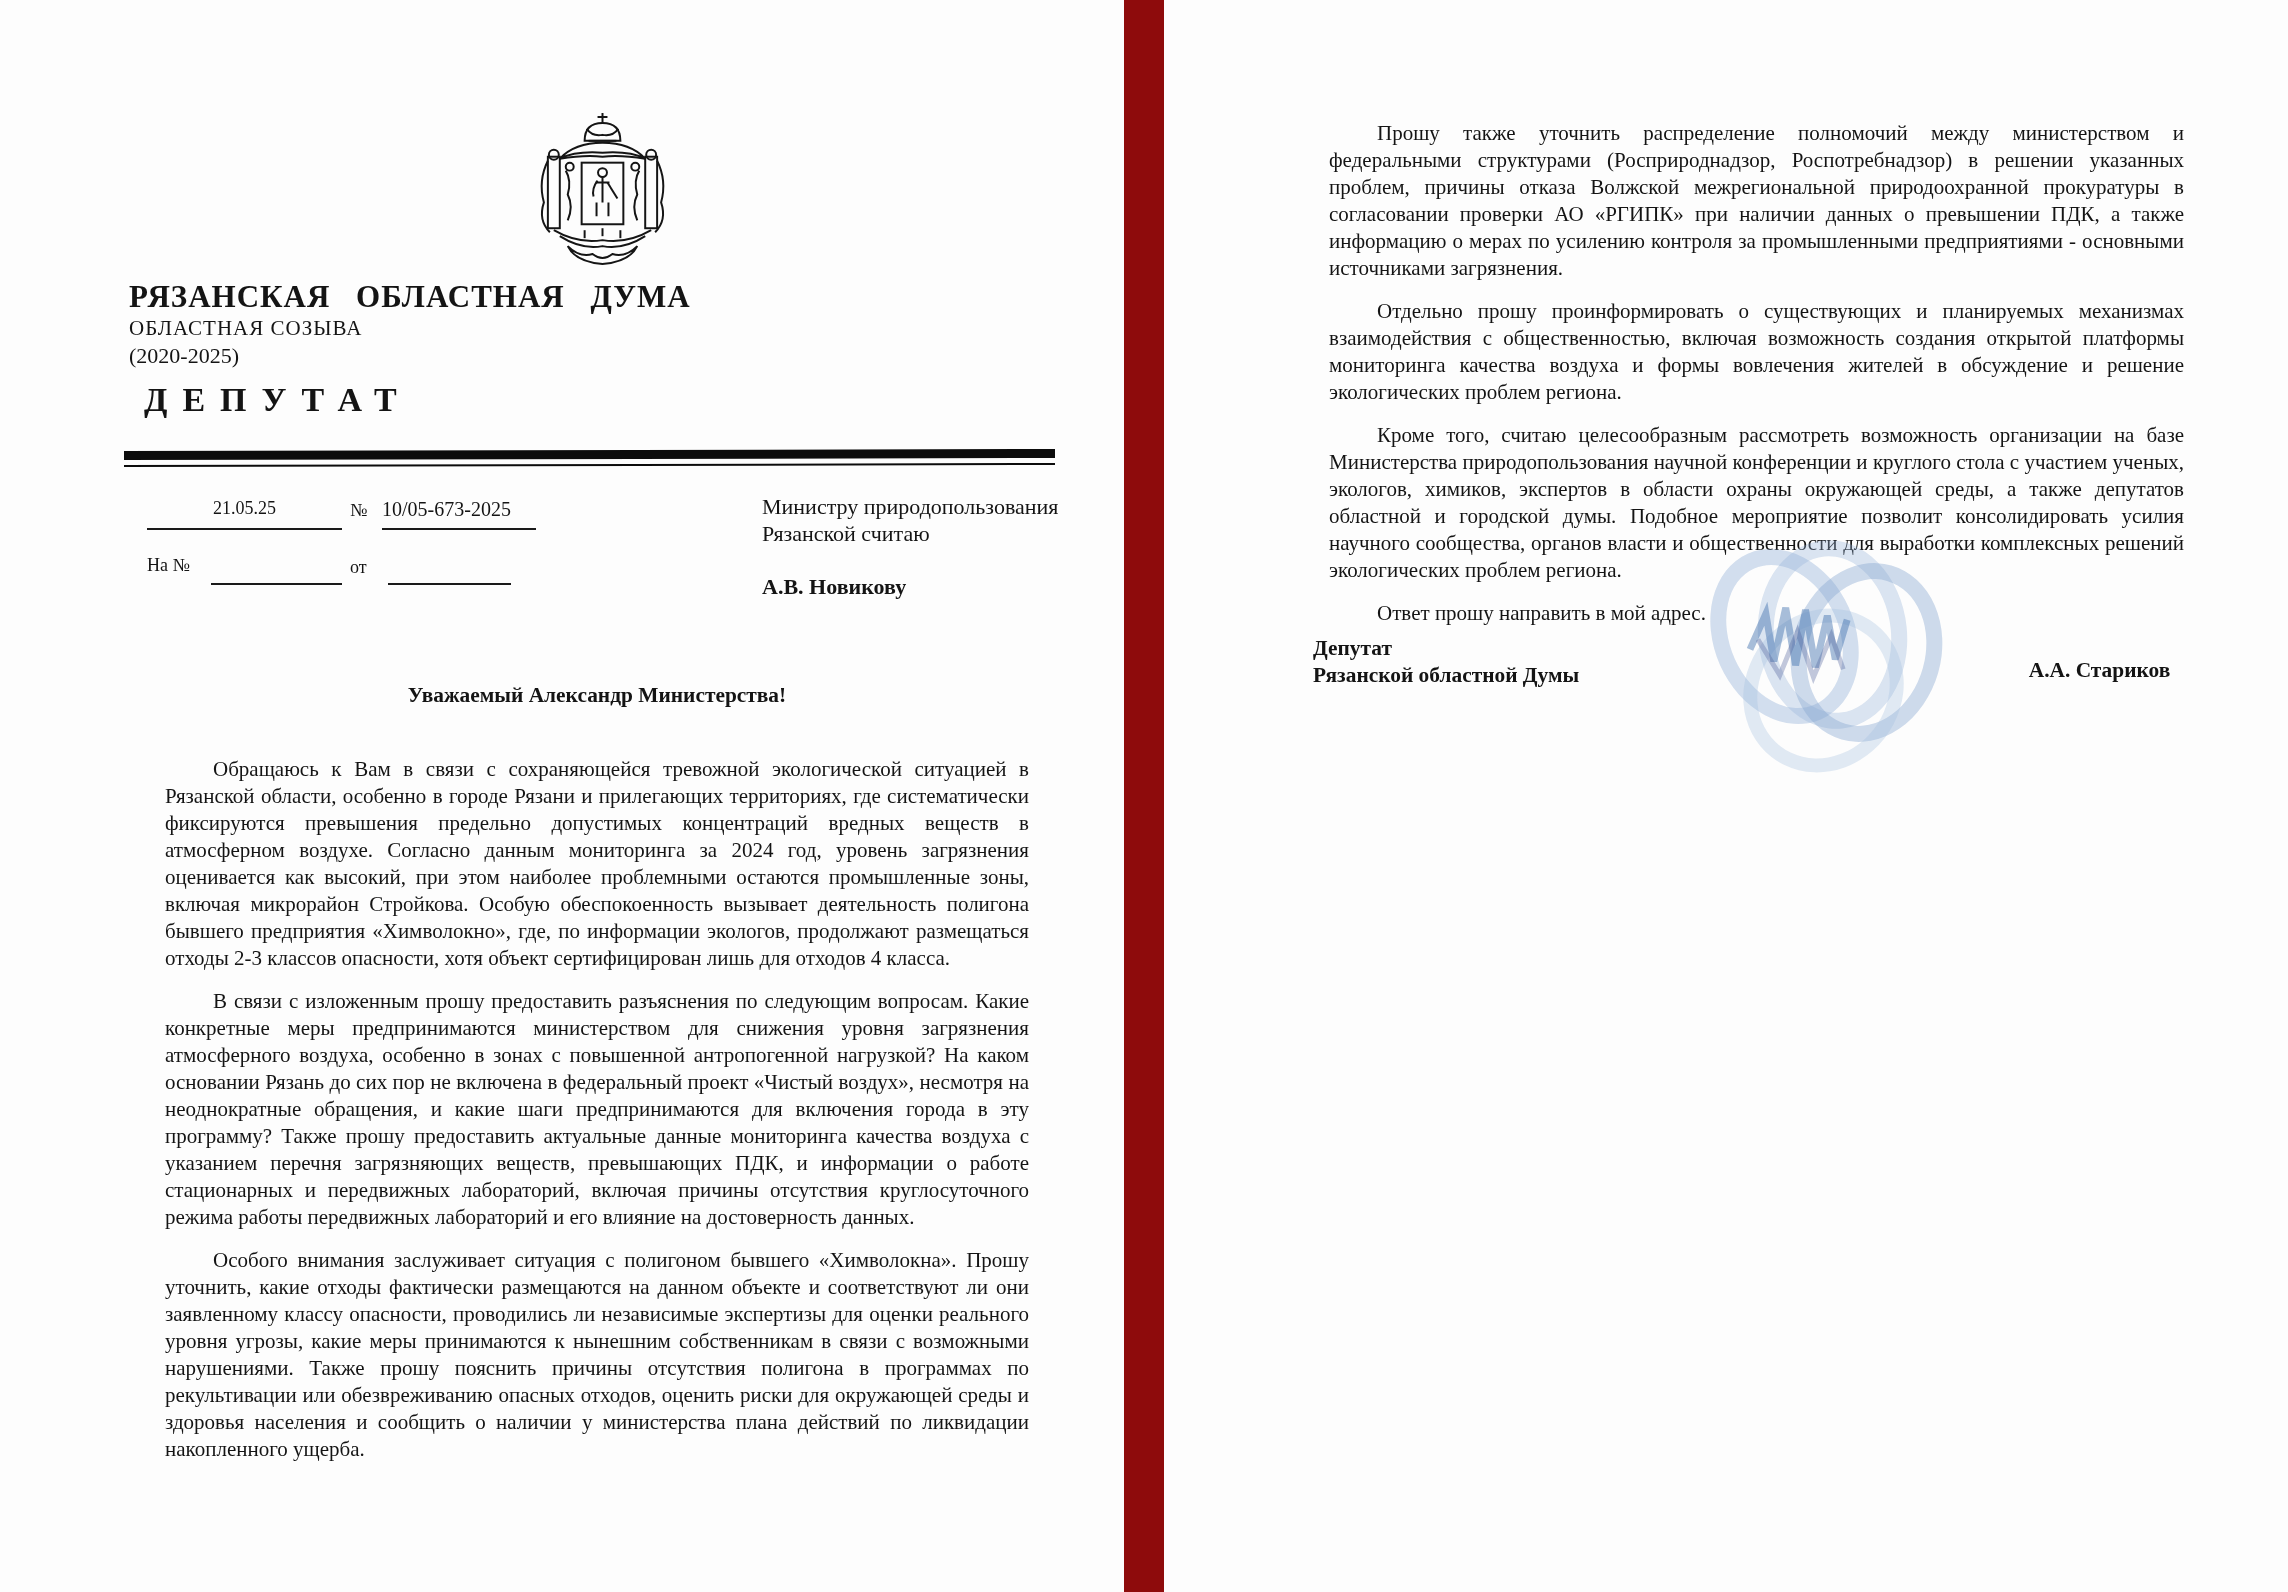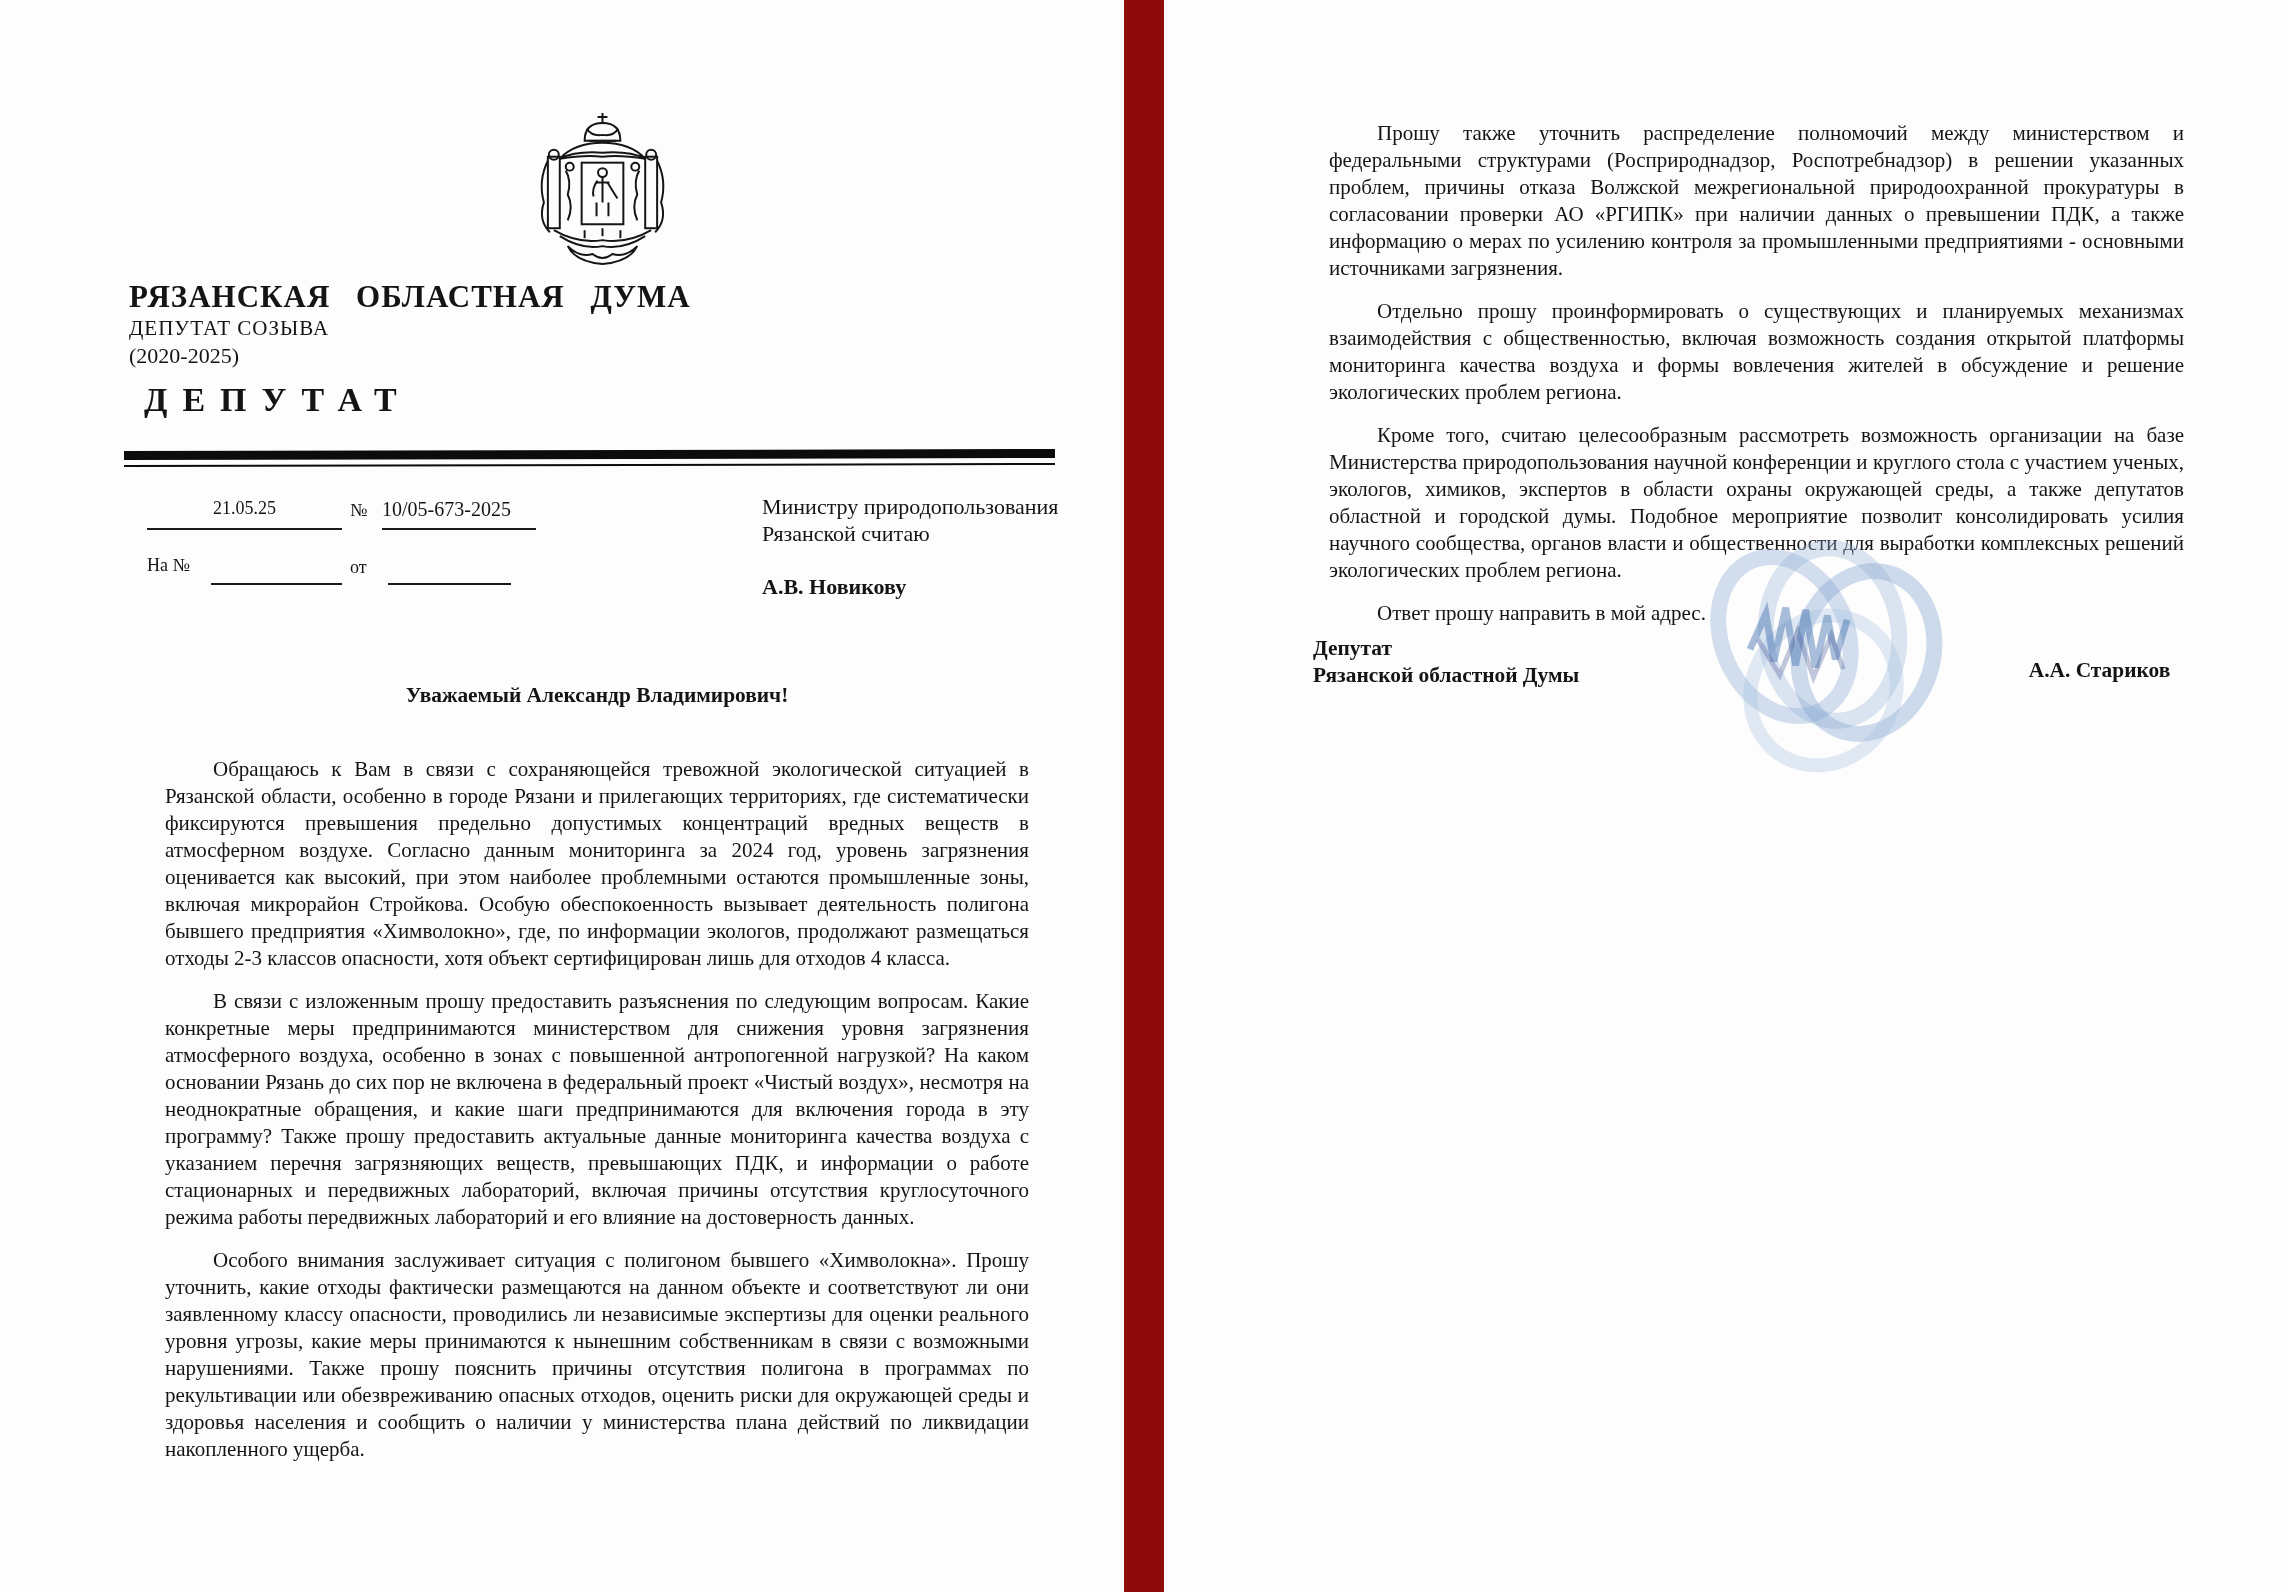--- a/index.html
+++ b/index.html
@@ -104,42 +104,42 @@
         <path d="M30 126 Q52 140 73 136 Q94 140 116 126"></path>
 
         <path d="M38 136 Q50 148 63 144 Q73 152 83 144 Q96 148 108 136 Q100 152 73 154 Q46 152 38 136 Z"></path>
         <line x1="55" y1="120" x2="55" y2="128"></line>
           <line x1="73" y1="118" x2="73" y2="126"></line>
           <line x1="91" y1="120" x2="91" y2="128"></line>
       </svg>
     </div>
 
     <div class="txt head-center org-name">РЯЗАНСКАЯ ОБЛАСТНАЯ ДУМА</div>
-    <div class="txt head-center convocation">ДЕПУТАТ СОЗЫВА</div>
+    <div class="txt head-center convocation">ОБЛАСТНАЯ СОЗЫВА</div>
     <div class="txt head-center years">(2020-2025)</div>
     <div class="txt head-center role">ДЕПУТАТ</div>
 
     <div class="rule-thick"></div>
     <div class="rule-thin"></div>
 
     <div class="txt ref date-value u">21.05.25</div>
     <div class="txt ref no-label">№</div>
     <div class="txt ref doc-number u">10/05-673-2025</div>
     <div class="txt ref incoming-label">На №</div>
     <div class="txt ref incoming-u1 u"></div>
     <div class="txt ref incoming-from">от</div>
     <div class="txt ref incoming-u2 u"></div>
 
     <div class="addressee">
       <div>Министру природопользования</div>
       <div>Рязанской считаю</div>
       <div class="name">А.В. Новикову</div>
     </div>
 
-    <div class="salutation">Уважаемый Александр Владимирович!</div>
+    <div class="salutation">Уважаемый Александр Министерства!</div>
 
     <div class="body-text p1-body">
       <p>Обращаюсь к Вам в связи с сохраняющейся тревожной экологической ситуацией в Рязанской области, особенно в городе Рязани и прилегающих территориях, где систематически фиксируются превышения предельно допустимых концентраций вредных веществ в атмосферном воздухе. Согласно данным мониторинга за 2024 год, уровень загрязнения оценивается как высокий, при этом наиболее проблемными остаются промышленные зоны, включая микрорайон Стройкова. Особую обеспокоенность вызывает деятельность полигона бывшего предприятия «Химволокно», где, по информации экологов, продолжают размещаться отходы 2-3 классов опасности, хотя объект сертифицирован лишь для отходов 4 класса.</p>
       <p>В связи с изложенным прошу предоставить разъяснения по следующим вопросам. Какие конкретные меры предпринимаются министерством для снижения уровня загрязнения атмосферного воздуха, особенно в зонах с повышенной антропогенной нагрузкой? На каком основании Рязань до сих пор не включена в федеральный проект «Чистый воздух», несмотря на неоднократные обращения, и какие шаги предпринимаются для включения города в эту программу? Также прошу предоставить актуальные данные мониторинга качества воздуха с указанием перечня загрязняющих веществ, превышающих ПДК, и информации о работе стационарных и передвижных лабораторий, включая причины отсутствия круглосуточного режима работы передвижных лабораторий и его влияние на достоверность данных.</p>
       <p>Особого внимания заслуживает ситуация с полигоном бывшего «Химволокна». Прошу уточнить, какие отходы фактически размещаются на данном объекте и соответствуют ли они заявленному классу опасности, проводились ли независимые экспертизы для оценки реального уровня угрозы, какие меры принимаются к нынешним собственникам в связи с возможными нарушениями. Также прошу пояснить причины отсутствия полигона в программах по рекультивации или обезвреживанию опасных отходов, оценить риски для окружающей среды и здоровья населения и сообщить о наличии у министерства плана действий по ликвидации накопленного ущерба.</p>
     </div>
   </div>
 
   <div class="binding-strip" style="background: rgb(142, 11, 12);"></div>
 

